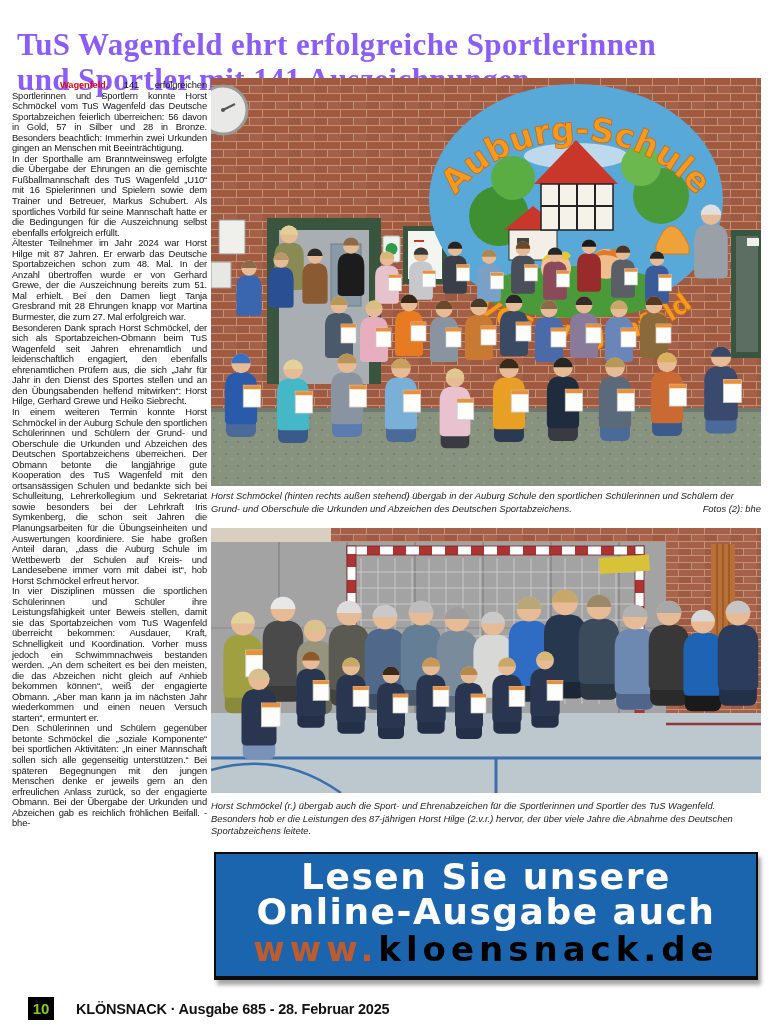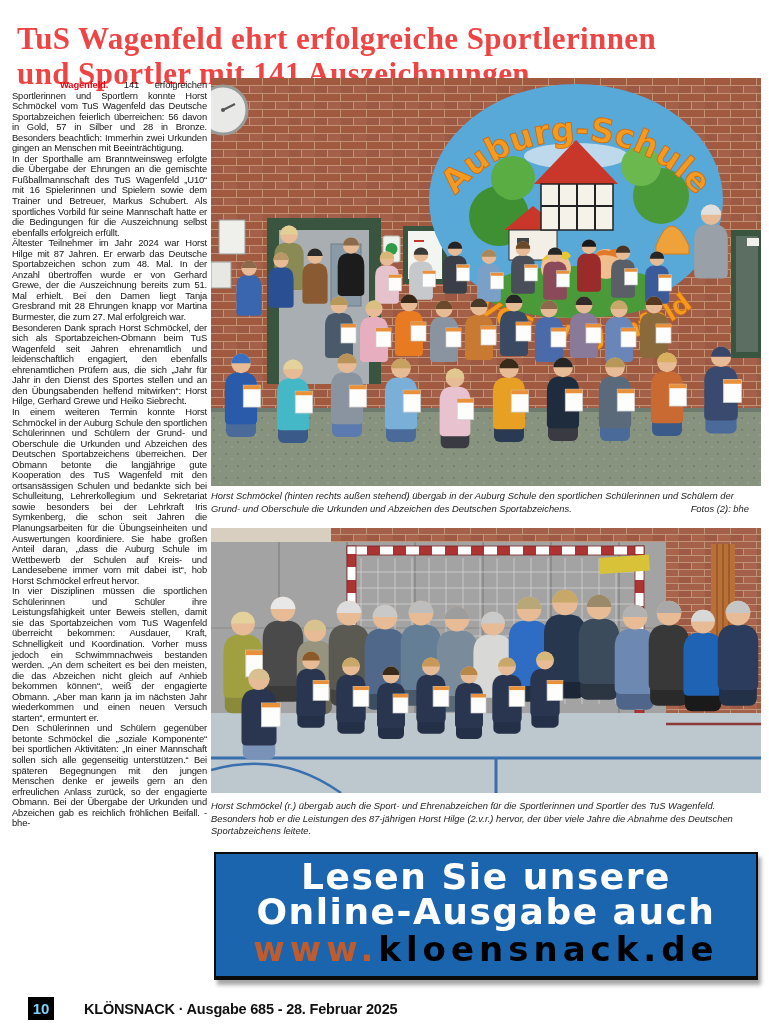--- a/index.html
+++ b/index.html
@@ -2,23 +2,23 @@
 <html><head>
 <meta charset="utf-8">
 <style>
   html,body{margin:0;padding:0;}
   body{
     width:769px;height:1024px;position:relative;background:#ffffff;
     font-family:"Liberation Sans", sans-serif;overflow:hidden;
   }
   
   .headline{
-    position:absolute;left:17px;top:0;width:748px;
+    position:absolute;left:17px;top:6px;width:748px;
     font-family:"Liberation Serif", serif;font-weight:bold;
-    font-size:31px;line-height:35px;color:#ef4444;letter-spacing:0.4px;
+    font-size:31px;line-height:35px;color:#8b5cf6;letter-spacing:0.4px;
   }
   .headline span{display:block;}
   
   .article-col{
     position:absolute;left:12px;top:80px;width:195px;
     font-size:9.4px;line-height:10.55px;letter-spacing:-0.15px;
     text-align:justify;color:#141414;
   }
   .article-col p{margin:0;}
   .dateline{color:#e30613;font-weight:bold;margin-left:48px;}
@@ -26,47 +26,47 @@
   .rightcol{position:absolute;left:211px;top:78px;width:550px;height:946px;}
   .photo{position:absolute;left:0;display:block;background:#ddd;}
   #photo1{top:0;}
   #photo2{top:450px;}
   .caption{
     position:absolute;left:0;width:550px;font-style:italic;
     font-size:9.4px;line-height:12.6px;color:#222;text-align:left;
   }
   #caption1{top:412px;}
   #caption2{top:722px;}
-  .credit{position:absolute;right:12px;bottom:0;}
+  .credit{position:absolute;right:0;bottom:0;}
   
   .banner{
     position:absolute;left:3px;top:774px;width:540px;
     background:#1a65ae;border:2px solid #0b0b0b;border-bottom-width:4px;
     box-shadow:3px 5px 4px rgba(0,0,0,0.35);
     text-align:center;padding:5px 0 7px 0;cursor:pointer;
   }
   .banner .bline{
     color:#ffffff;font-weight:bold;font-size:36px;line-height:35px;
     letter-spacing:1.5px;font-family:"DejaVu Sans", sans-serif;
   }
   .banner .burl{
     font-weight:bold;font-size:34px;line-height:40px;letter-spacing:5px;
     font-family:"DejaVu Sans", sans-serif;
   }
   .url-www{color:#bf5b2d;margin-top:24px;}
   .url-rest{color:#000000;}
   
   .footer-num{
     position:absolute;left:28px;top:997px;width:26px;height:23px;
-    background:#000;color:#7dd3fc;font-weight:bold;font-size:15px;
+    background:#000;color:#84cc16;font-weight:bold;font-size:15px;
     text-align:center;line-height:23px;
   }
   .footer-text{
     position:absolute;left:76px;top:1001px;font-weight:bold;
-    font-size:14.5px;color:#111;letter-spacing:-0.2px;margin-left:8px;
+    font-size:14.5px;color:#111;letter-spacing:-0.2px;
   }
 </style>
 </head>
 <body>
 
 <h1 class="headline">
   <span>TuS Wagenfeld ehrt erfolgreiche Sportlerinnen</span>
   <span>und Sportler mit 141 Auszeichnungen</span>
 </h1>
 

